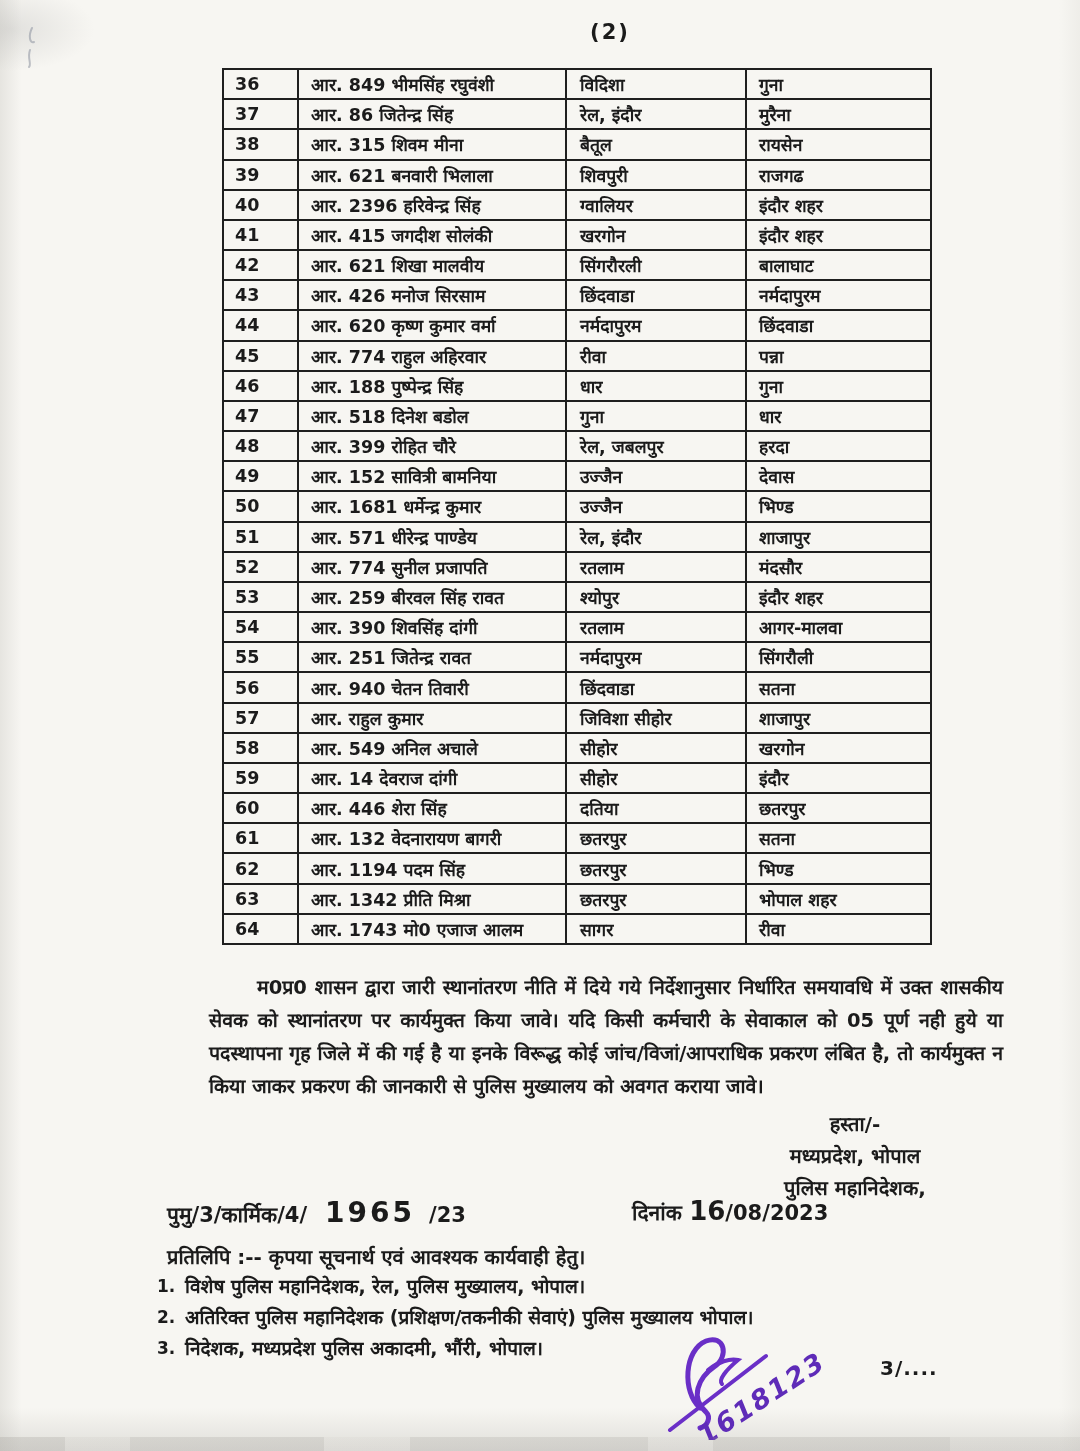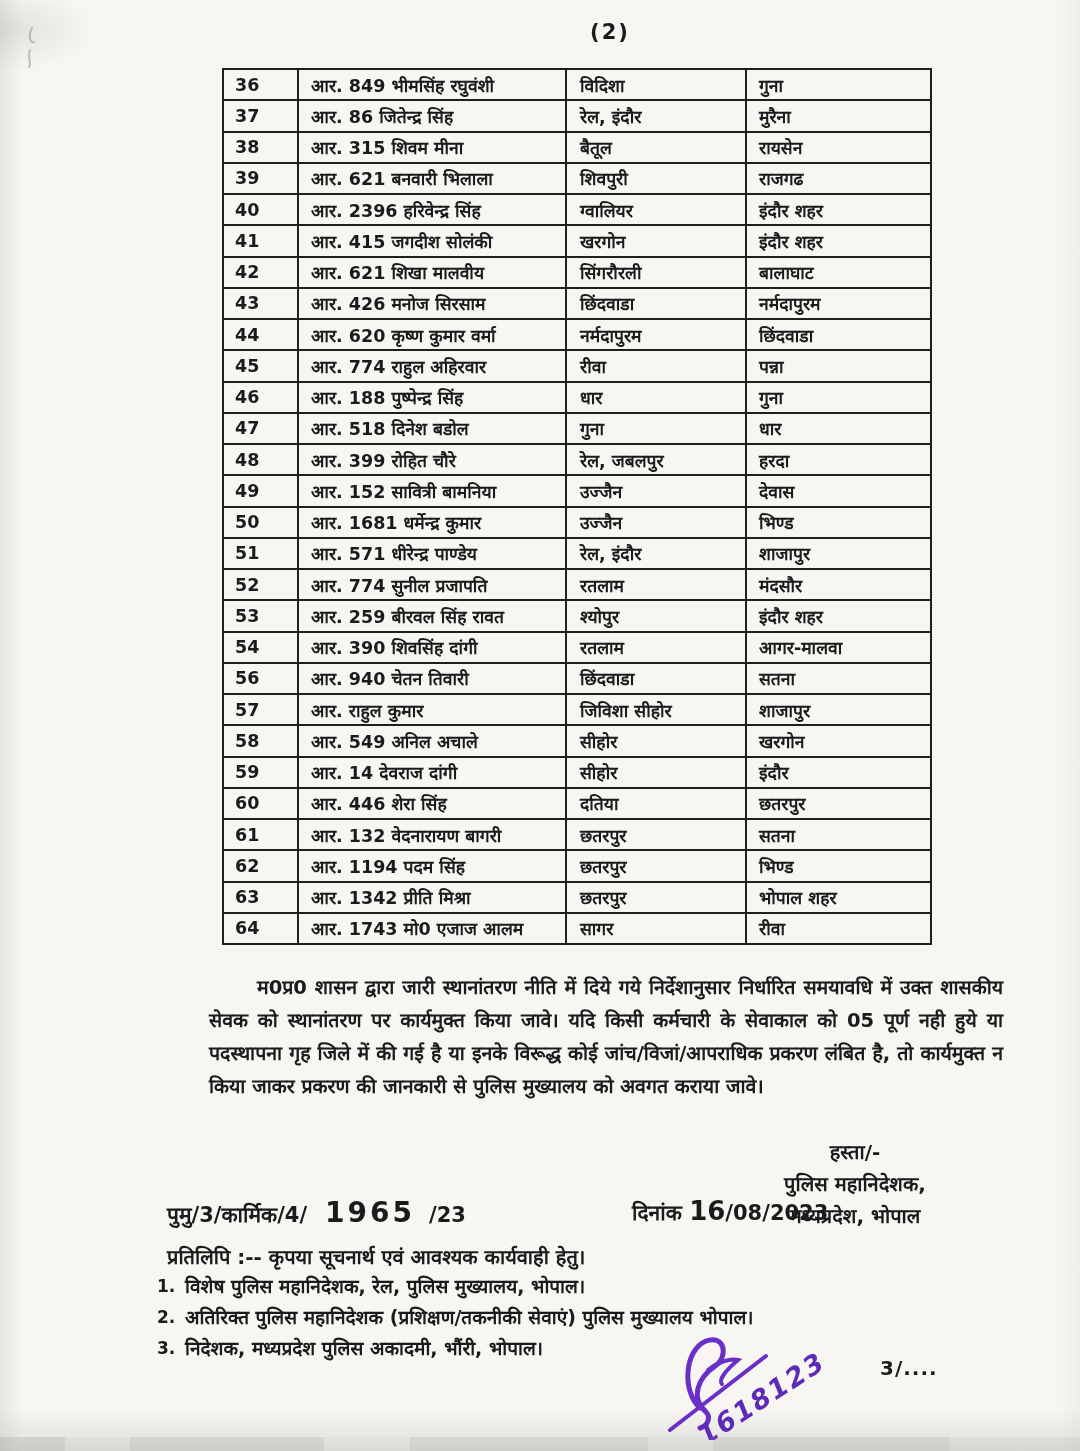--- a/index.html
+++ b/index.html
@@ -53,21 +53,21 @@
   
   .order-paragraph {
     position:absolute; left:165px; top:971px; width:794px;
     font-size:19.5px; font-weight:bold; line-height:33px;
     text-align:justify; text-indent:48px;margin-left:44px;
   }
 
   
   .signature-block {
     position:absolute; left:738px; top:1108px; width:234px;
-    text-align:center; font-size:20px; font-weight:bold; line-height:32px;margin-top:28px;
+    text-align:center; font-size:20px; font-weight:bold; line-height:32px;
   }
 
   
   .reference-line { position:absolute; left:167px; top:1196px; font-size:21px; font-weight:bold;text-align:right; }
   .reference-line .ref-number { font-size:28px; letter-spacing:3px; padding:0 14px 0 18px; }
   .date-line { position:absolute; left:632px; top:1196px; font-size:21px; font-weight:bold; }
   .date-line .date-day { font-size:26px; }
 
   .copy-heading { position:absolute; left:167px; top:1243px; font-size:20px; font-weight:bold; }
 
@@ -201,20 +201,26 @@
         <td class="c-from">श्योपुर</td>
         <td class="c-to">इंदौर शहर</td>
       </tr>
       <tr>
         <td class="c-sno">54</td>
         <td class="c-name">आर. 390 शिवसिंह दांगी</td>
         <td class="c-from">रतलाम</td>
         <td class="c-to">आगर-मालवा</td>
       </tr>
       <tr>
+        <td class="c-sno">55</td>
+        <td class="c-name">आर. 251 जितेन्द्र रावत</td>
+        <td class="c-from">नर्मदापुरम</td>
+        <td class="c-to">सिंगरौली</td>
+      </tr>
+      <tr>
         <td class="c-sno">56</td>
         <td class="c-name">आर. 940 चेतन तिवारी</td>
         <td class="c-from">छिंदवाडा</td>
         <td class="c-to">सतना</td>
       </tr>
       <tr>
         <td class="c-sno">57</td>
         <td class="c-name">आर. राहुल कुमार</td>
         <td class="c-from">जिविशा सीहोर</td>
         <td class="c-to">शाजापुर</td>
@@ -261,22 +267,22 @@
         <td class="c-from">सागर</td>
         <td class="c-to">रीवा</td>
       </tr>
     </tbody>
 </table>
 
 <div class="order-paragraph">म0प्र0 शासन द्वारा जारी स्थानांतरण नीति में दिये गये निर्देशानुसार निर्धारित समयावधि में उक्त शासकीय सेवक को स्थानांतरण पर कार्यमुक्त किया जावे। यदि किसी कर्मचारी के सेवाकाल को 05 पूर्ण नही हुये या पदस्थापना गृह जिले में की गई है या इनके विरूद्ध कोई जांच/विजां/आपराधिक प्रकरण लंबित है, तो कार्यमुक्त न किया जाकर प्रकरण की जानकारी से पुलिस मुख्यालय को अवगत कराया जावे।</div>
 
 <div class="signature-block">
   <div>हस्ता/-</div>
+  <div>मध्यप्रदेश, भोपाल</div>
   <div>पुलिस महानिदेशक,</div>
-  <div>मध्यप्रदेश, भोपाल</div>
 </div>
 
 <div class="reference-line"><span>पुमु/3/कार्मिक/4/</span><span class="ref-number">1965</span><span>/23</span></div>
 
 <div class="date-line"><span>दिनांक </span><span class="date-day">16</span><span>/08/2023</span></div>
 
 <div class="copy-heading">प्रतिलिपि :-- कृपया सूचनार्थ एवं आवश्यक कार्यवाही हेतु।</div>
 
 <div class="copy-list">
     <div class="copy-item">

